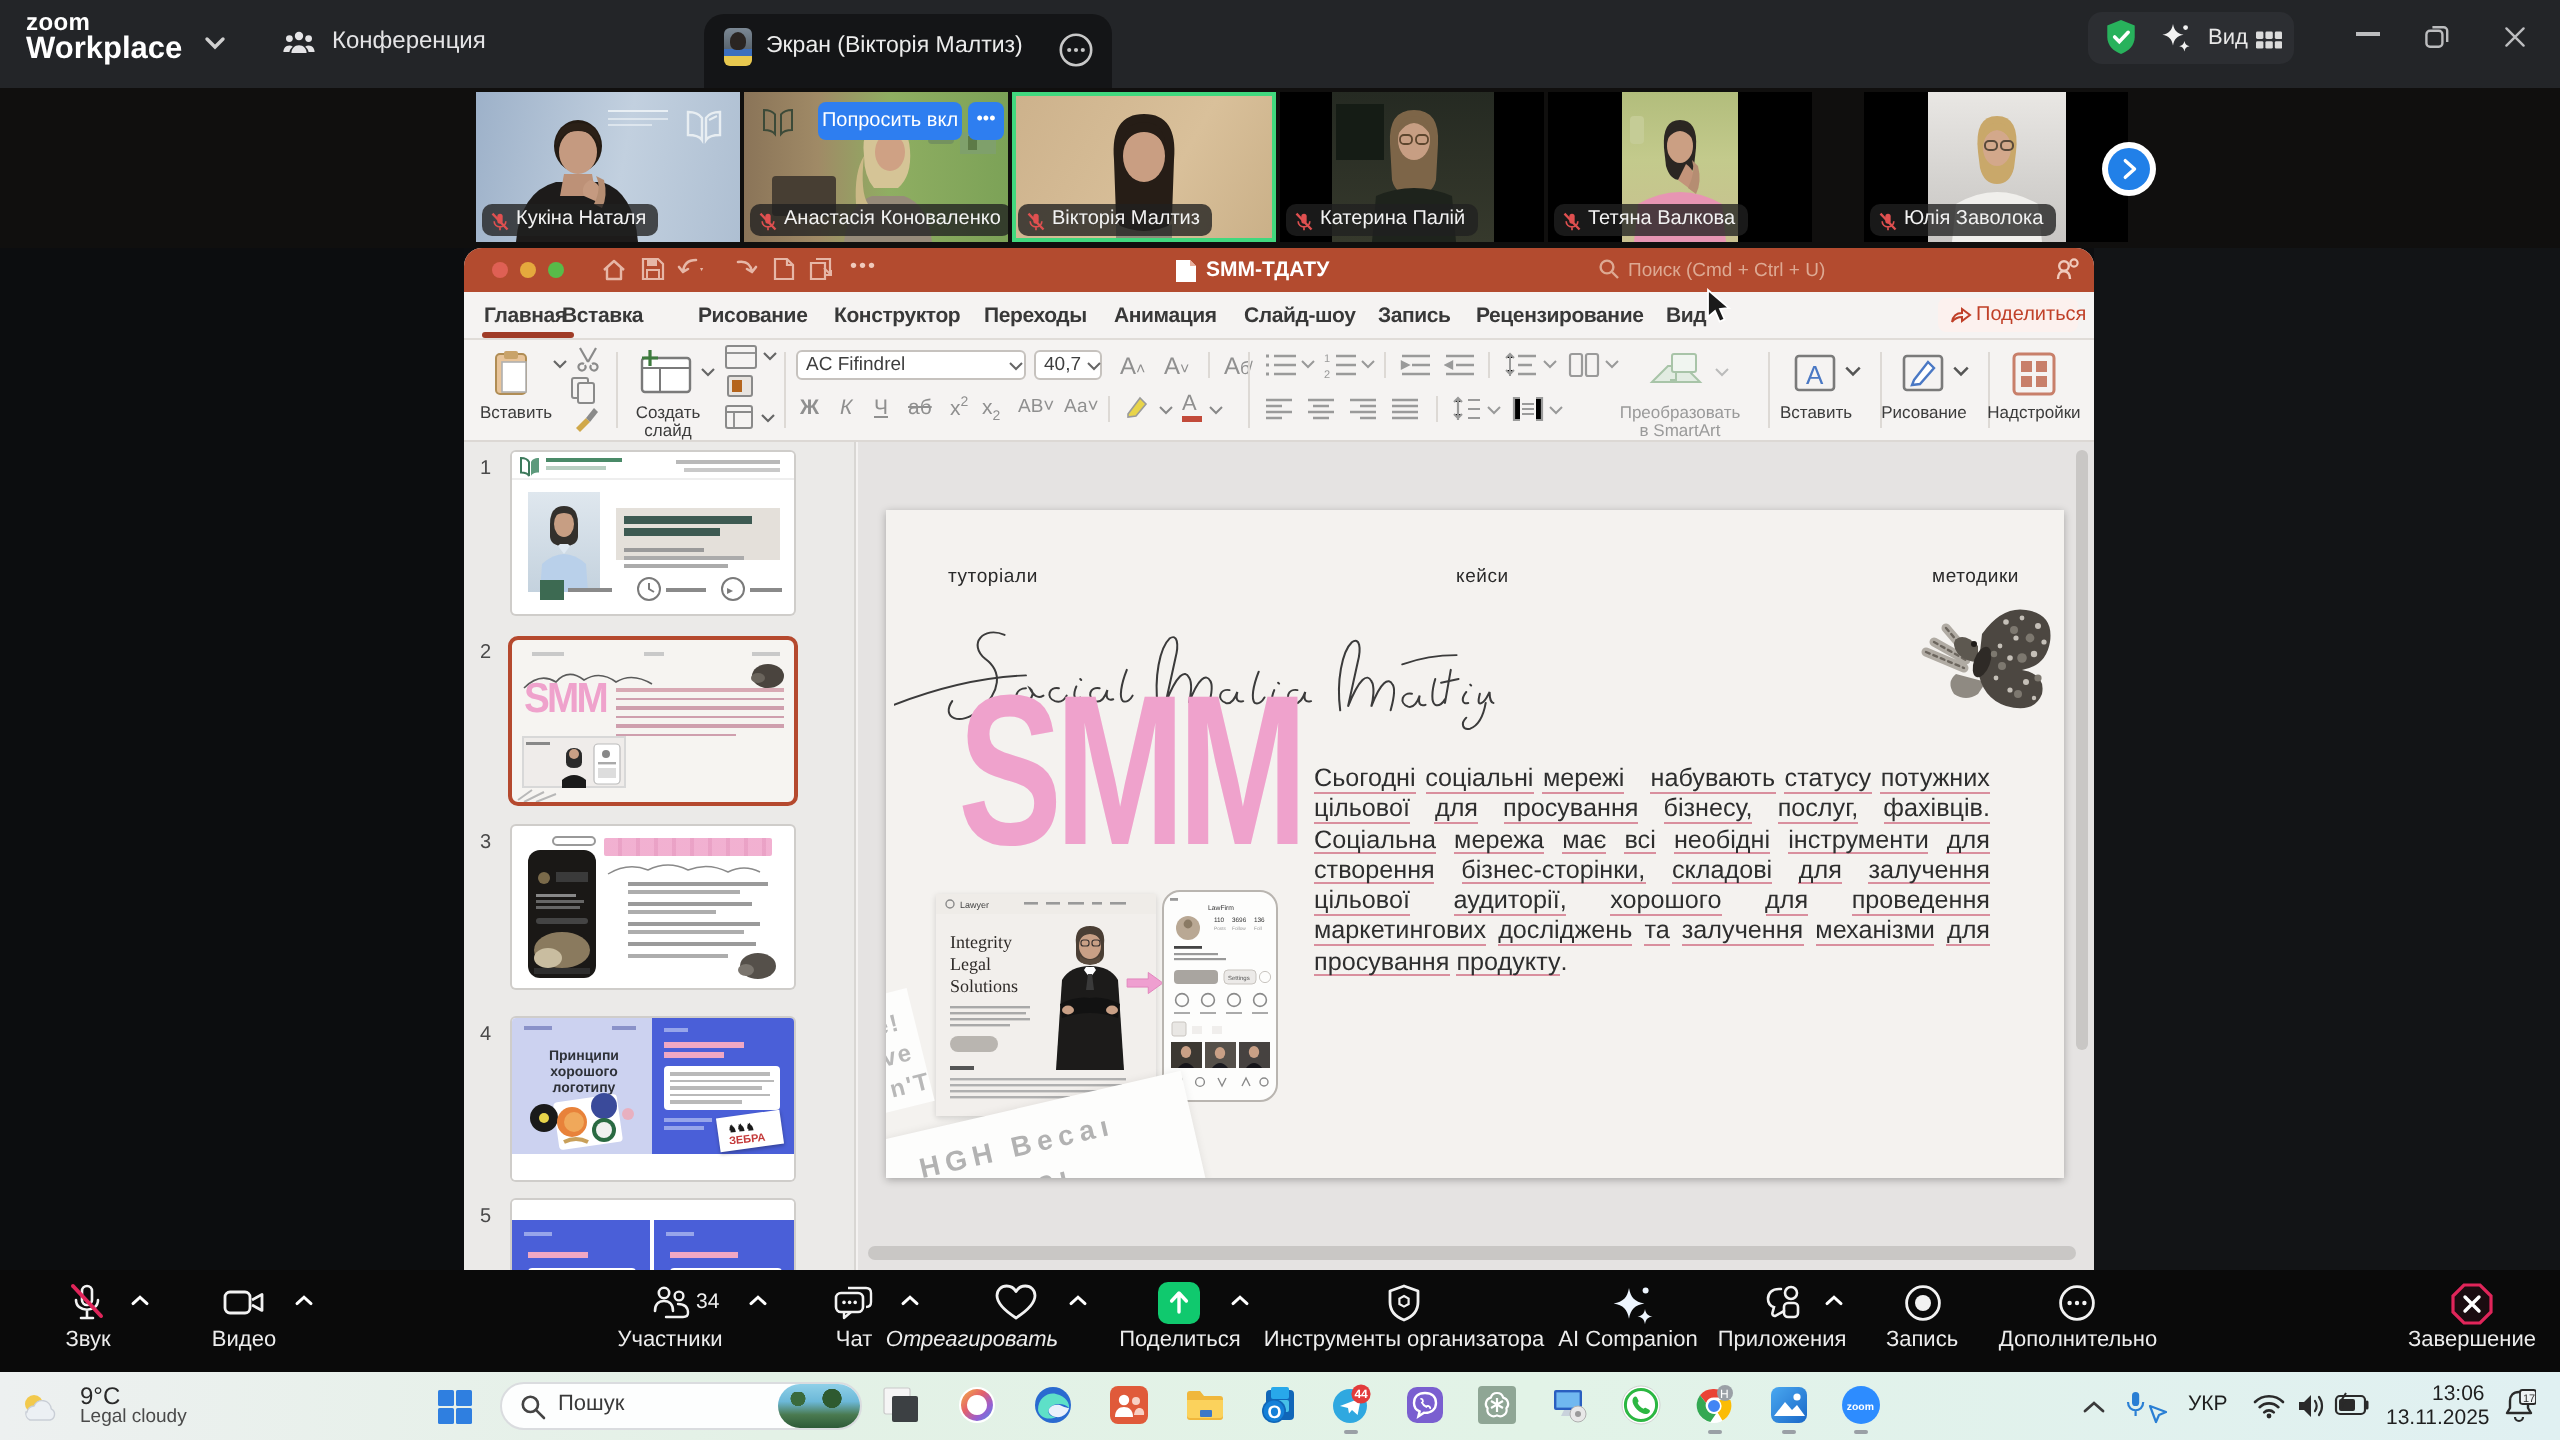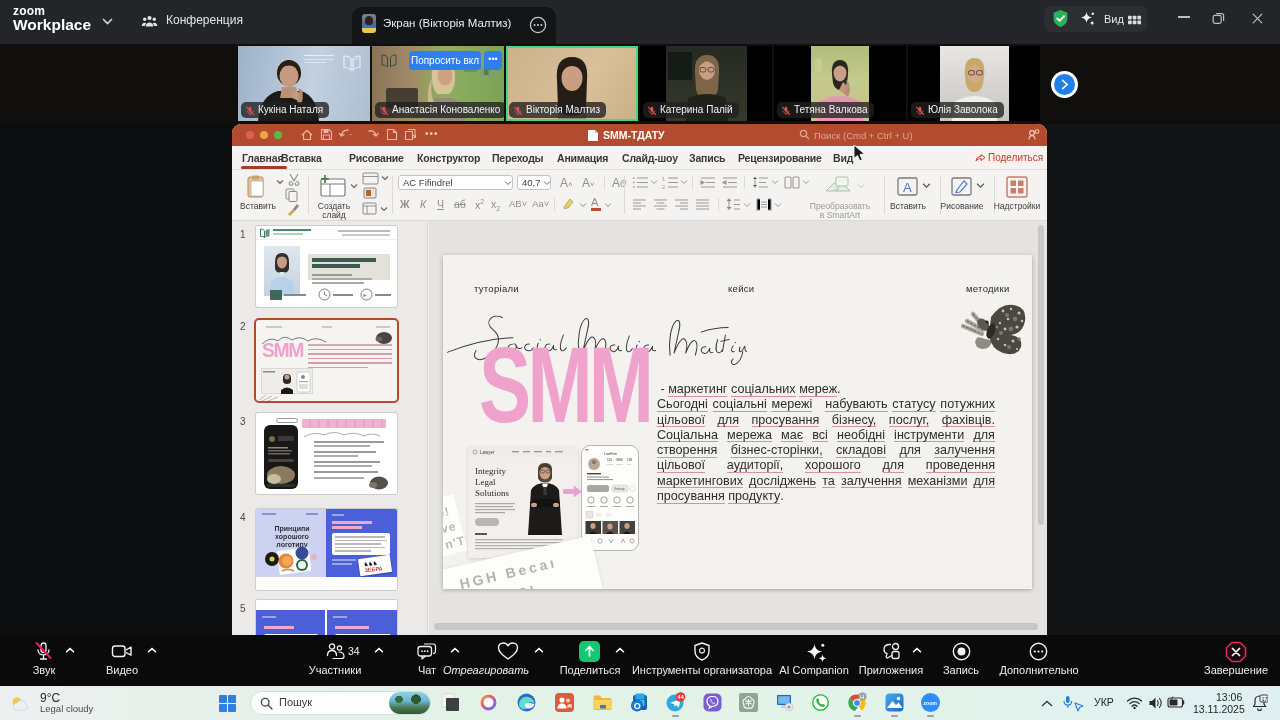--- a/index.html
+++ b/index.html
@@ -183,21 +183,21 @@
     <path d="M32 36 Q38 40 36 50 L28 44 Z" fill="#c3947a"></path>
     <path d="M33 48 Q37 40 35 34 L38 37 Q40 45 37 51 Z" fill="#b58d72"></path>
   </svg>
   <div class="nlabel"><svg class="micoff" viewBox="0 0 12 12">
           <rect x="4.4" y="1" width="3.2" height="6" rx="1.6" fill="#e05050"></rect>
           <path d="M2.5 5.5 C2.5 10 9.5 10 9.5 5.5 M6 8.8 V11" stroke="#e05050" stroke-width="1" fill="none"></path>
           <path d="M1.5 1 L10.5 10.5" stroke="#e05050" stroke-width="1.4"></path>
         </svg>Тетяна Валкова</div>
 </div>
 
-<div class="tile" style="left:908px;">
+<div class="tile" style="left:932px;">
   <div class="abs" style="left:32px;top:0;width:69px;height:75px;background:linear-gradient(180deg,#e9e7e4,#d4d2cf 60%,#c8c6c3);border-radius:0 0 0 0;"></div>
   <svg class="abs" style="left:32px;top:0" width="69" height="75" viewBox="0 0 69 75">
     <path d="M25 30 Q23 12 34.5 12 Q46 12 44 30 L43 38 Q41 46 34.5 46 Q28 46 26 38 Z" fill="#c9a86a"></path>
     <ellipse cx="34.5" cy="28" rx="7" ry="9" fill="#d3a88b"></ellipse>
     <path d="M27 24 Q28 15.5 34.5 15.5 Q41 15.5 42 24 Q38 19 34.5 19 Q31 19 27 24 Z" fill="#c9a86a"></path>
     <rect x="28.5" y="24.5" width="6" height="4.5" rx="2" fill="none" stroke="#5a4a3a" stroke-width="1"></rect>
     <rect x="36.5" y="24.5" width="6" height="4.5" rx="2" fill="none" stroke="#5a4a3a" stroke-width="1"></rect>
     <path d="M14 56 Q34.5 44 55 56 L57 75 L12 75 Z" fill="#f0efec"></path>
   </svg>
   <div class="nlabel"><svg class="micoff" viewBox="0 0 12 12">
@@ -743,21 +743,20 @@
             <circle cx="58" cy="32" r="2.4"></circle>
             <circle cx="48" cy="36" r="2"></circle>
             <circle cx="56" cy="50" r="2"></circle>
             <circle cx="66" cy="42" r="1.8"></circle>
             <circle cx="44" cy="30" r="1.6"></circle>
       </g>
     </g>
   </svg>
 
   <div id="sltext">
-    <div style="height:15.3px;white-space:nowrap;">&nbsp;- <span>маркетинг</span> <span>соціальних</span> <span>мереж</span>.</div>
     <div class="jl"><span>Сьогодні</span> <span>соціальні</span> <span>мережі</span>&nbsp; <span>набувають</span> <span>статусу</span> <span>потужних</span></div>
     <div class="jl">
           <span>цільової</span> 
           <span>для</span> 
           <span>просування</span> 
           <span>бізнесу,</span> 
           <span>послуг,</span> 
           <span>фахівців.</span>
         </div>
     <div class="jl">

